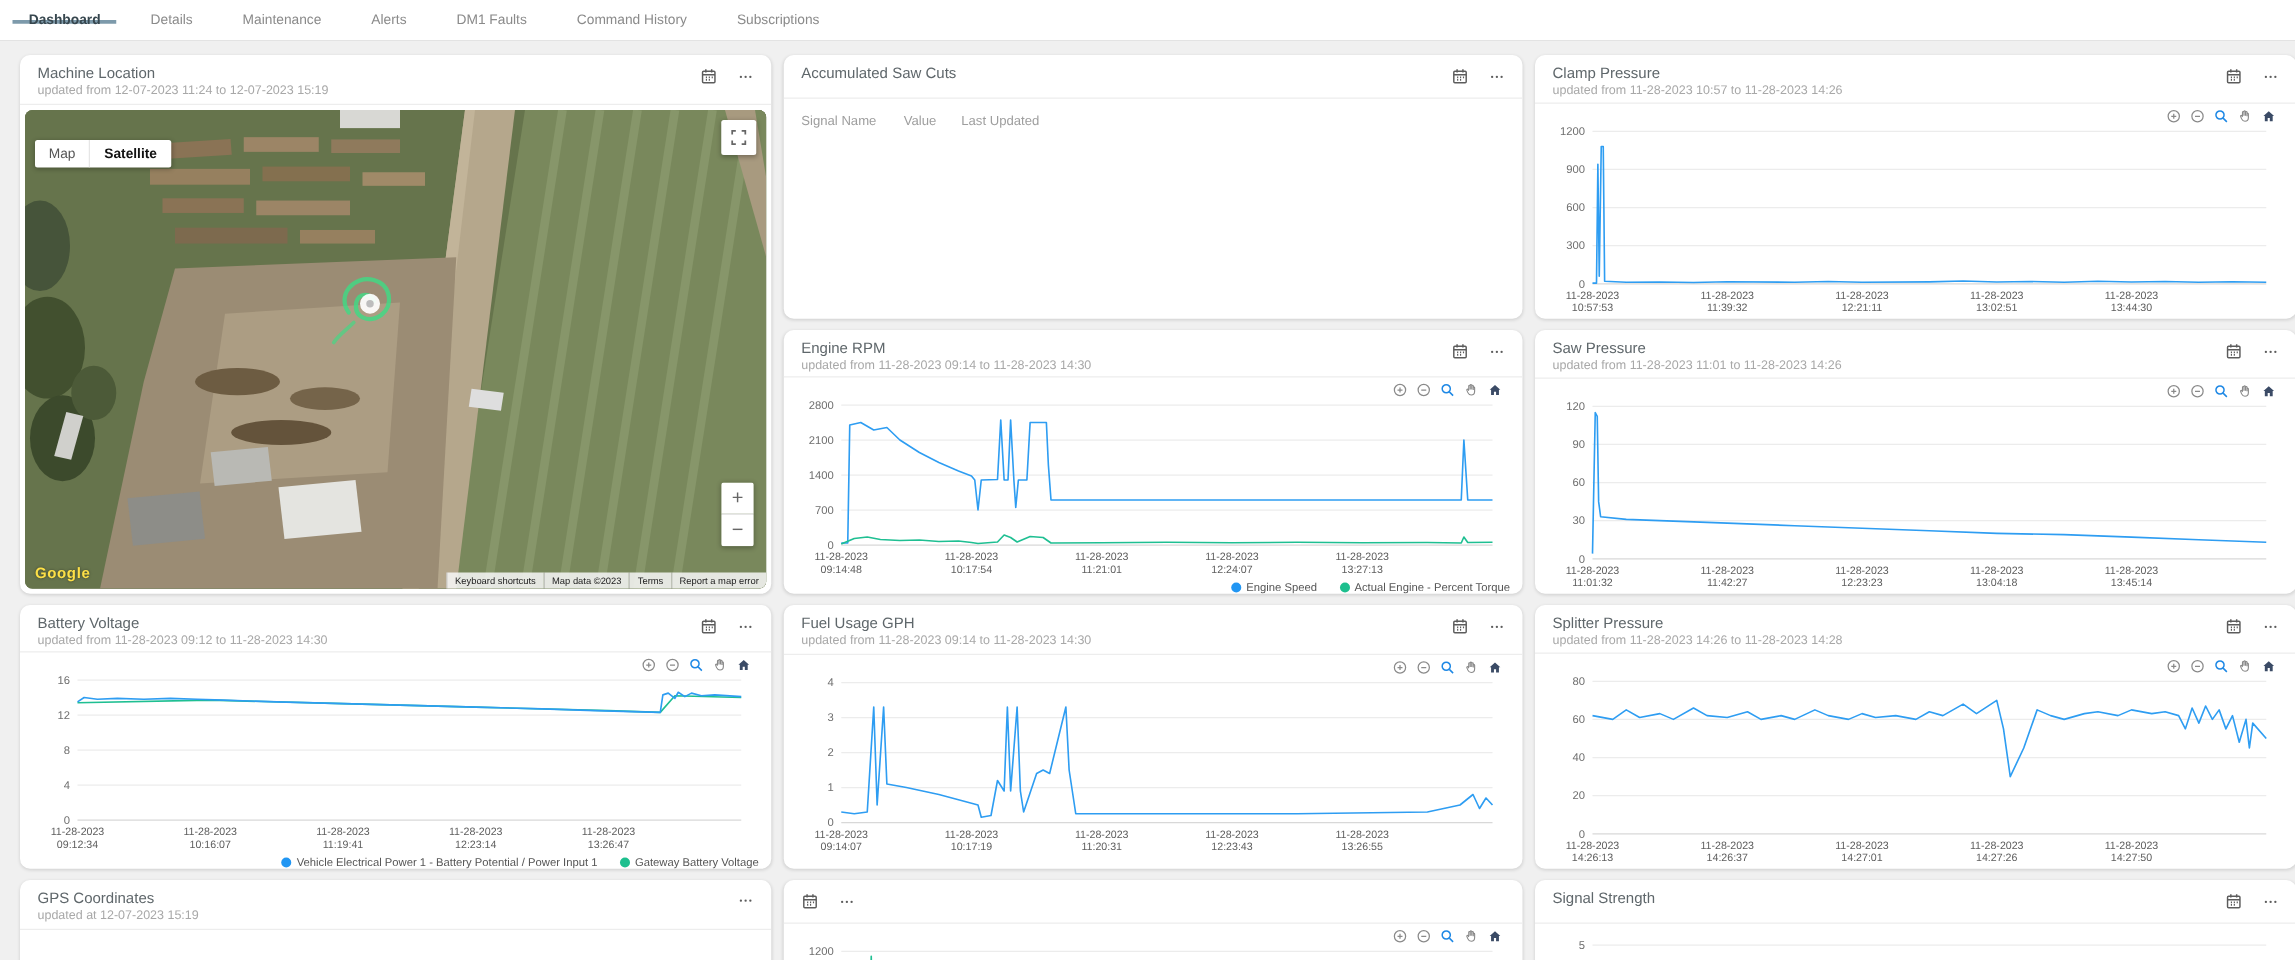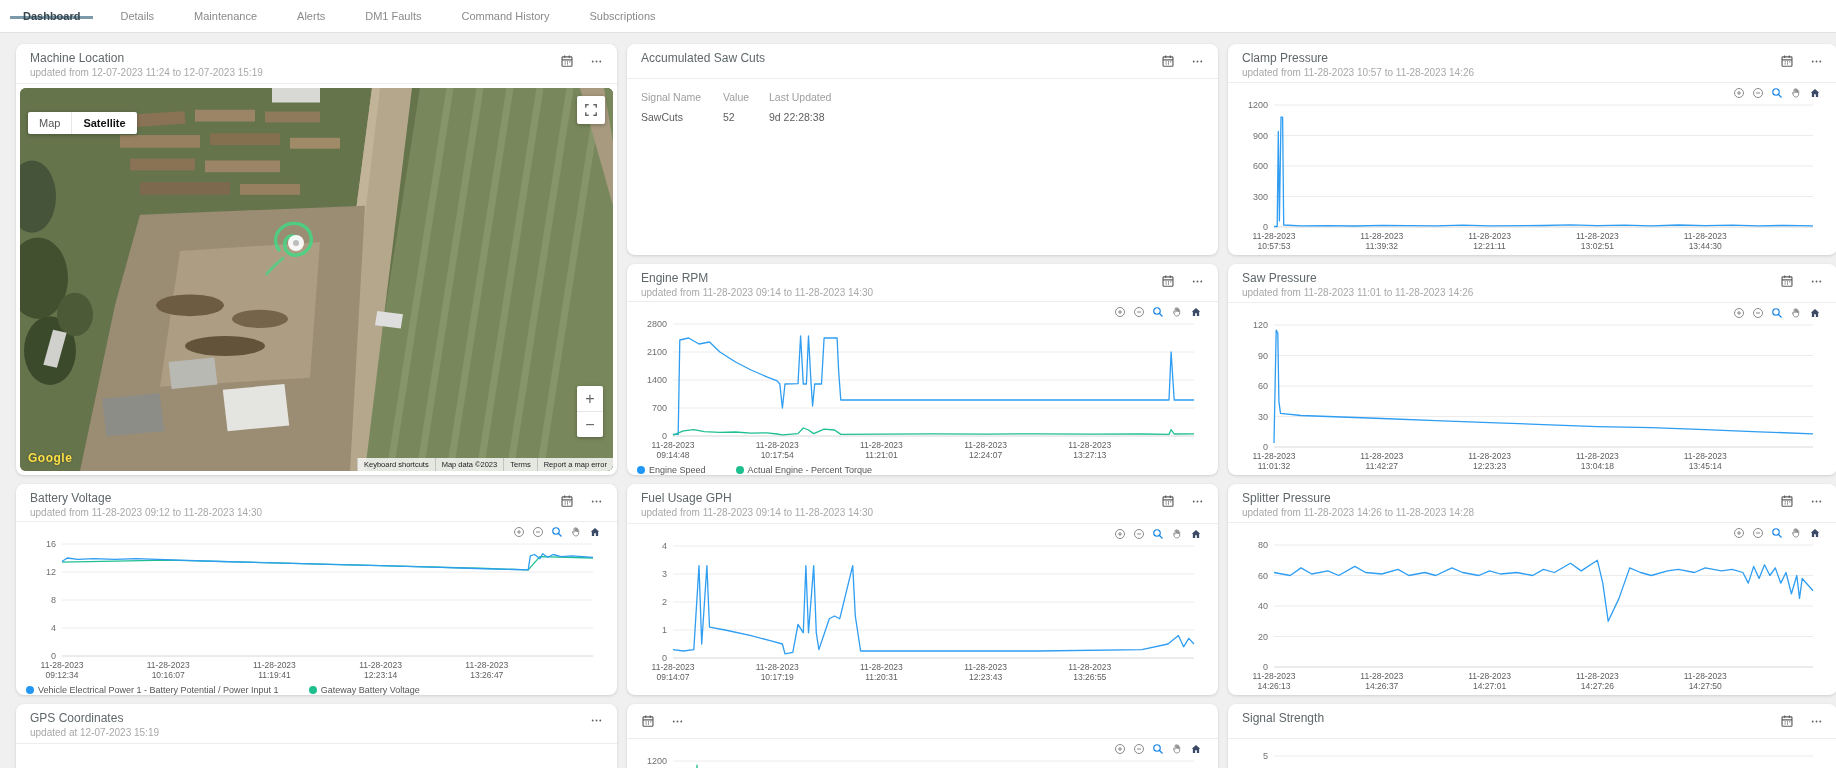--- a/index.html
+++ b/index.html
@@ -26,21 +26,21 @@
   .card-body { flex:1; position:relative; }
   
   .chartbody { padding:0 10px; display:flex; flex-direction:column; }
   .chart-toolbar { height:17px; display:flex; justify-content:flex-end; gap:7px;
     align-items:center; padding:3px 6px 0 0; color:#8a8a8a; }
   .chart-toolbar .tbtn { display:inline-flex; cursor:pointer; }
   .tbtn.blue { color:#1e88e5; }
   .tbtn.home { color:#3b4b66; }
   .chart { width:100%; }
   .chart svg { display:block; }
-  .chart-legend { display:flex; justify-content:flex-start; gap:30px; font-size:9px;
+  .chart-legend { display:flex; justify-content:flex-end; gap:18px; font-size:9px;
     color:#555; padding-top:1px; }
   .chart-legend .li { display:flex; align-items:center; gap:4px; }
   .chart-legend .dot { width:8px; height:8px; border-radius:50%; }
   .pad-top { padding-top:12px; }
   
   .sc-table { padding:12px 14px; }
   .sc-head, .sc-row { display:grid; grid-template-columns:72px 36px auto; column-gap:10px;
     font-size:10.5px; }
   .sc-head { color:#9e9e9e; margin-bottom:8px; }
   .sc-row { color:#5d5d5d; }
@@ -224,25 +224,20 @@
           </span>
       </div>
     </div>
     <div class="card-body">
       <div class="sc-table">
         <div class="sc-head">
           <span>Signal Name</span>
           <span>Value</span>
           <span>Last Updated</span>
         </div>
-        <div class="sc-row">
-          <span>SawCuts</span>
-          <span>52</span>
-          <span>9d 22:28:38</span>
-        </div>
       </div>
     </div>
   </div>
 
   <div class="card">
     <div class="card-header">
       <div>
         <div class="card-title">Clamp Pressure</div>
         <div class="card-subtitle">updated from 11-28-2023 10:57 to 11-28-2023 14:26</div>
       </div>

